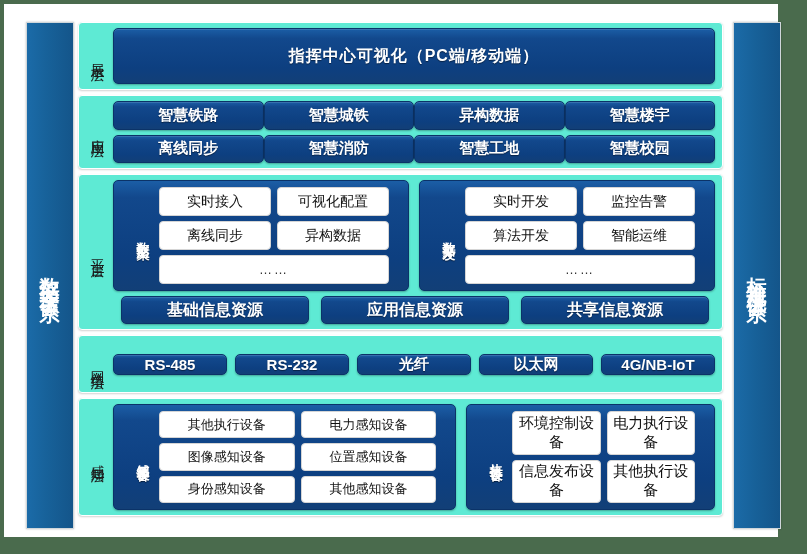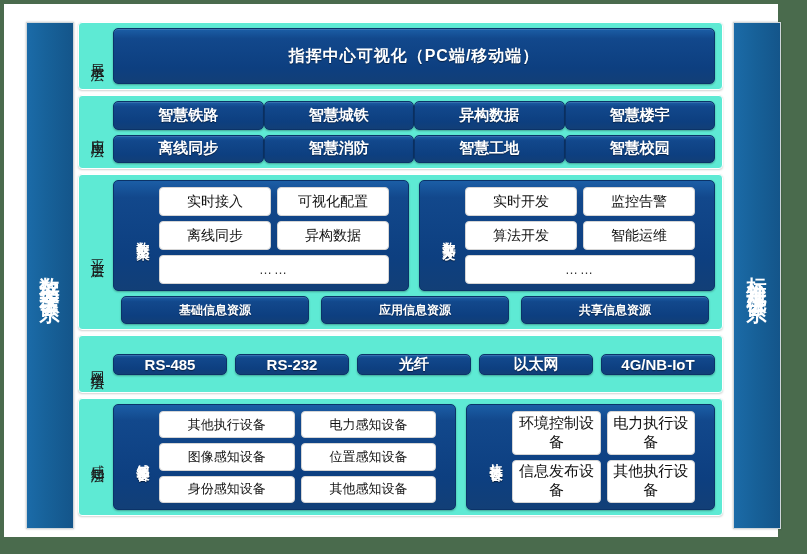--- a/index.html
+++ b/index.html
@@ -115,21 +115,21 @@
   .group-label span{
     writing-mode:vertical-rl;text-orientation:upright;
     color:#ffffff;font-size:13px;font-weight:bold;letter-spacing:2px;line-height:1;
     text-shadow:0 1px 1px rgba(0,0,0,.45);
   }
   .group-grid{flex:1 1 auto;display:flex;flex-direction:column;gap:5px;min-width:0;}
   .grid-row{display:flex;gap:6px;flex:1 1 0;}
   .grid-row .wbox{flex:1 1 0;}
   .ellipsis{letter-spacing:2px;font-size:13px;color:#333;}
   .plat-res{display:flex;gap:12px;height:28px;padding:0 6px 0 8px;}
-  .plat-res .dbox{flex:1 1 0;font-size:12px;}
+  .plat-res .dbox{flex:1 1 0;font-size:16px;}
 
   
   #layer-network{height:58px;align-items:center;}
   .net-row{display:flex;gap:8px;flex:1 1 auto;}
   .net-row .dbox{flex:1 1 0;font-size:15px;}
 
   
   #layer-sensing{height:118px;}
   .sense-row{display:flex;gap:10px;flex:1 1 auto;}
   #sense-group-left{flex:1 1 58%;}

